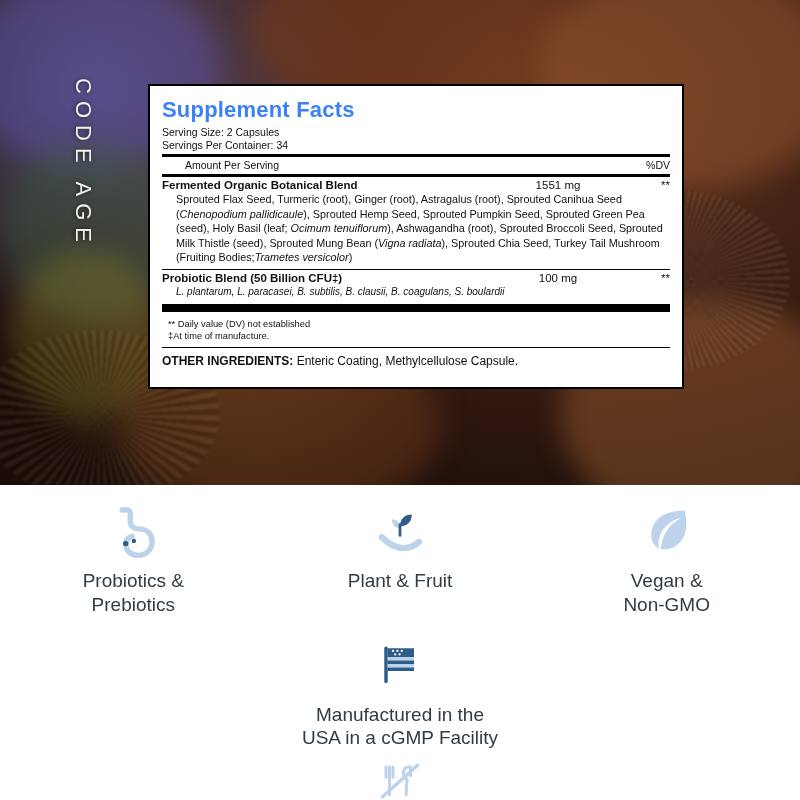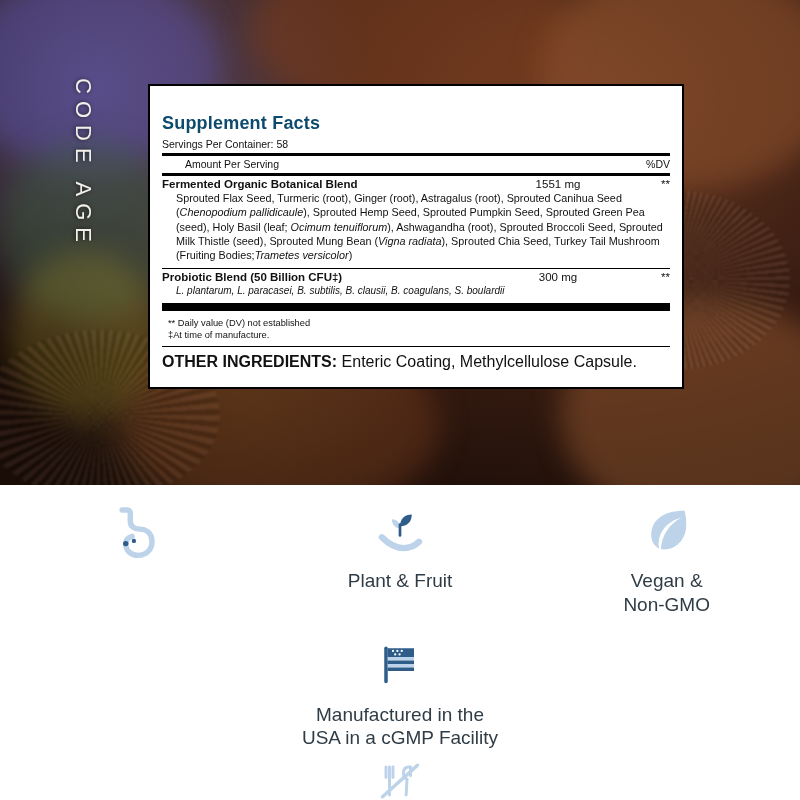--- a/index.html
+++ b/index.html
@@ -45,38 +45,38 @@
     font-family:"Liberation Sans", sans-serif;font-weight:400;
     text-shadow:0 1px 4px rgba(0,0,0,.6);
   }
 
   
   .sfbox{
     position:absolute;left:148px;top:84px;width:536px;height:305px;
     background:#ffffff;border:2px solid #000;box-sizing:border-box;
     padding:8px 12px 0 12px;overflow:hidden;
   }
-  .sf-title{font-size:18px;font-weight:bold;color:#0c4a6e;line-height:1.1;margin:20px 0 4px 0;
+  .sf-title{font-size:22px;font-weight:bold;color:#3b82f6;line-height:1.1;margin:4px 0 4px 0;
             font-family:"Liberation Sans", sans-serif;letter-spacing:.2px;}
   .sf-serv{font-size:10.5px;color:#111;line-height:1.25;}
   .rule-thin{border-top:1px solid #000;margin:3px 0 0 0;}
   .rule-med{border-top:3px solid #000;margin:2px 0 0 0;}
   .rule-thick{border-top:8px solid #000;margin:3px 0 2px 0;}
   .amt-row{display:flex;justify-content:space-between;font-size:10.5px;color:#111;padding:2px 0 1px 0;}
   .amt-row .amt{width:140px;text-align:center;}
   .amt-row .dv{width:42px;text-align:right;}
   .nutr-row{display:flex;align-items:flex-start;font-size:11.5px;color:#111;padding:2px 0 0 0;}
   .nutr-row .nm{flex:1;font-weight:bold;}
   .nutr-row .amt{width:140px;text-align:center;font-weight:normal;}
   .nutr-row .dv{width:42px;text-align:right;}
   .ing{font-size:10.8px;color:#111;line-height:1.33;padding:1px 0 2px 14px;}
   .ing i{font-style:italic;margin-top:19px;}
   .prob-list{font-size:10px;color:#111;line-height:1.3;padding:1px 0 3px 14px;font-style:italic;}
   .foot{font-size:9.3px;color:#111;line-height:1.3;padding:4px 0 0 6px;}
-  .other{font-size:16px;color:#111;padding:6px 0 0 0;font-weight:bold;}
+  .other{font-size:12px;color:#111;padding:6px 0 0 0;font-weight:bold;}
   .other span.norm{font-weight:normal;}
 
   
   .benefits{position:absolute;left:0;top:485px;width:800px;height:315px;background:#fff;}
   .row{display:flex;}
   .row1{padding:14px 0 0 0;}
   .cell{flex:1;display:flex;flex-direction:column;align-items:center;justify-content:flex-start;}
   .icon{height:62px;display:flex;align-items:center;justify-content:center;}
   .cap{
     text-align:center;font-size:19px;color:#2f3c46;line-height:1.25;margin-top:8px;
@@ -99,21 +99,22 @@
     <div class="blob b1"></div>
     <div class="blob b2"></div>
     <div class="blob b3"></div>
     <div class="gill"></div>
     <div class="gill2"></div>
 
     <div class="brand">CODE AGE</div>
 
     <div class="sfbox">
       <div class="sf-title">Supplement Facts</div>
-      <div class="sf-serv">Servings Per Container: 58</div>
+      <div class="sf-serv">Serving Size: 2 Capsules</div>
+      <div class="sf-serv">Servings Per Container: 34</div>
 
       <div class="rule-med"></div>
       <div class="amt-row">
         <div class="amt">Amount Per Serving</div>
         <div class="dv">%DV</div>
       </div>
       <div class="rule-med"></div>
 
       <div class="nutr-row">
         <div class="nm">Fermented Organic Botanical Blend</div>
@@ -126,21 +127,21 @@
         Pumpkin Seed, Sprouted Green Pea (seed), Holy Basil (leaf; <i>Ocimum
         tenuiflorum</i>), Ashwagandha (root), Sprouted Broccoli Seed, Sprouted Milk
         Thistle (seed), Sprouted Mung Bean (<i>Vigna radiata</i>), Sprouted Chia Seed,
         Turkey Tail Mushroom (Fruiting Bodies;<i>Trametes versicolor</i>)
       </div>
 
       <div class="rule-thin"></div>
 
       <div class="nutr-row">
         <div class="nm">Probiotic Blend (50 Billion CFU‡)</div>
-        <div class="amt">300 mg</div>
+        <div class="amt">100 mg</div>
         <div class="dv">**</div>
       </div>
       <div class="prob-list">L. plantarum, L. paracasei, B. subtilis, B. clausii, B. coagulans, S. boulardii</div>
 
       <div class="rule-thick"></div>
 
       <div class="foot">** Daily value (DV) not established</div>
       <div class="foot" style="padding-top:0">‡At time of manufacture.</div>
 
       <div class="rule-thin" style="margin-top:5px"></div>
@@ -154,20 +155,21 @@
 
       <div class="cell">
         <div class="icon">
           <svg width="58" height="58" viewBox="0 0 64 64">
             <path d="M20 10 h6 a3 3 0 0 1 3 3 v9 c0 6 4 9 10 9 c9 0 14 6 14 14 c0 9-7 15-15 15 c-8 0-14-5-14-12
                      c0-5 3-8 7-9" fill="none" stroke="#bcd3ea" stroke-width="6" stroke-linecap="round" stroke-linejoin="round"></path>
             <circle cx="24" cy="47" r="3" fill="#2f5d8a"></circle>
             <circle cx="33" cy="44" r="2.4" fill="#2f5d8a"></circle>
           </svg>
         </div>
+        <div class="cap">Probiotics &amp;<br>Prebiotics</div>
       </div>
 
       <div class="cell">
         <div class="icon">
           <svg width="60" height="58" viewBox="0 0 64 64">
             <path d="M32 28 c0-8 5-13 13-13 c0 8-5 13-13 13 z" fill="#2f5d8a"></path>
             <path d="M32 30 c-5 0-9-4-9-10 c6 0 9 4 9 10 z" fill="#bcd3ea"></path>
             <path d="M32 38 v-12" stroke="#2f5d8a" stroke-width="3" stroke-linecap="round" fill="none"></path>
             <path d="M12 40 c8 8 16 12 24 12 c7 0 13-3 17-7" fill="none" stroke="#bcd3ea" stroke-width="7" stroke-linecap="round"></path>
           </svg>

